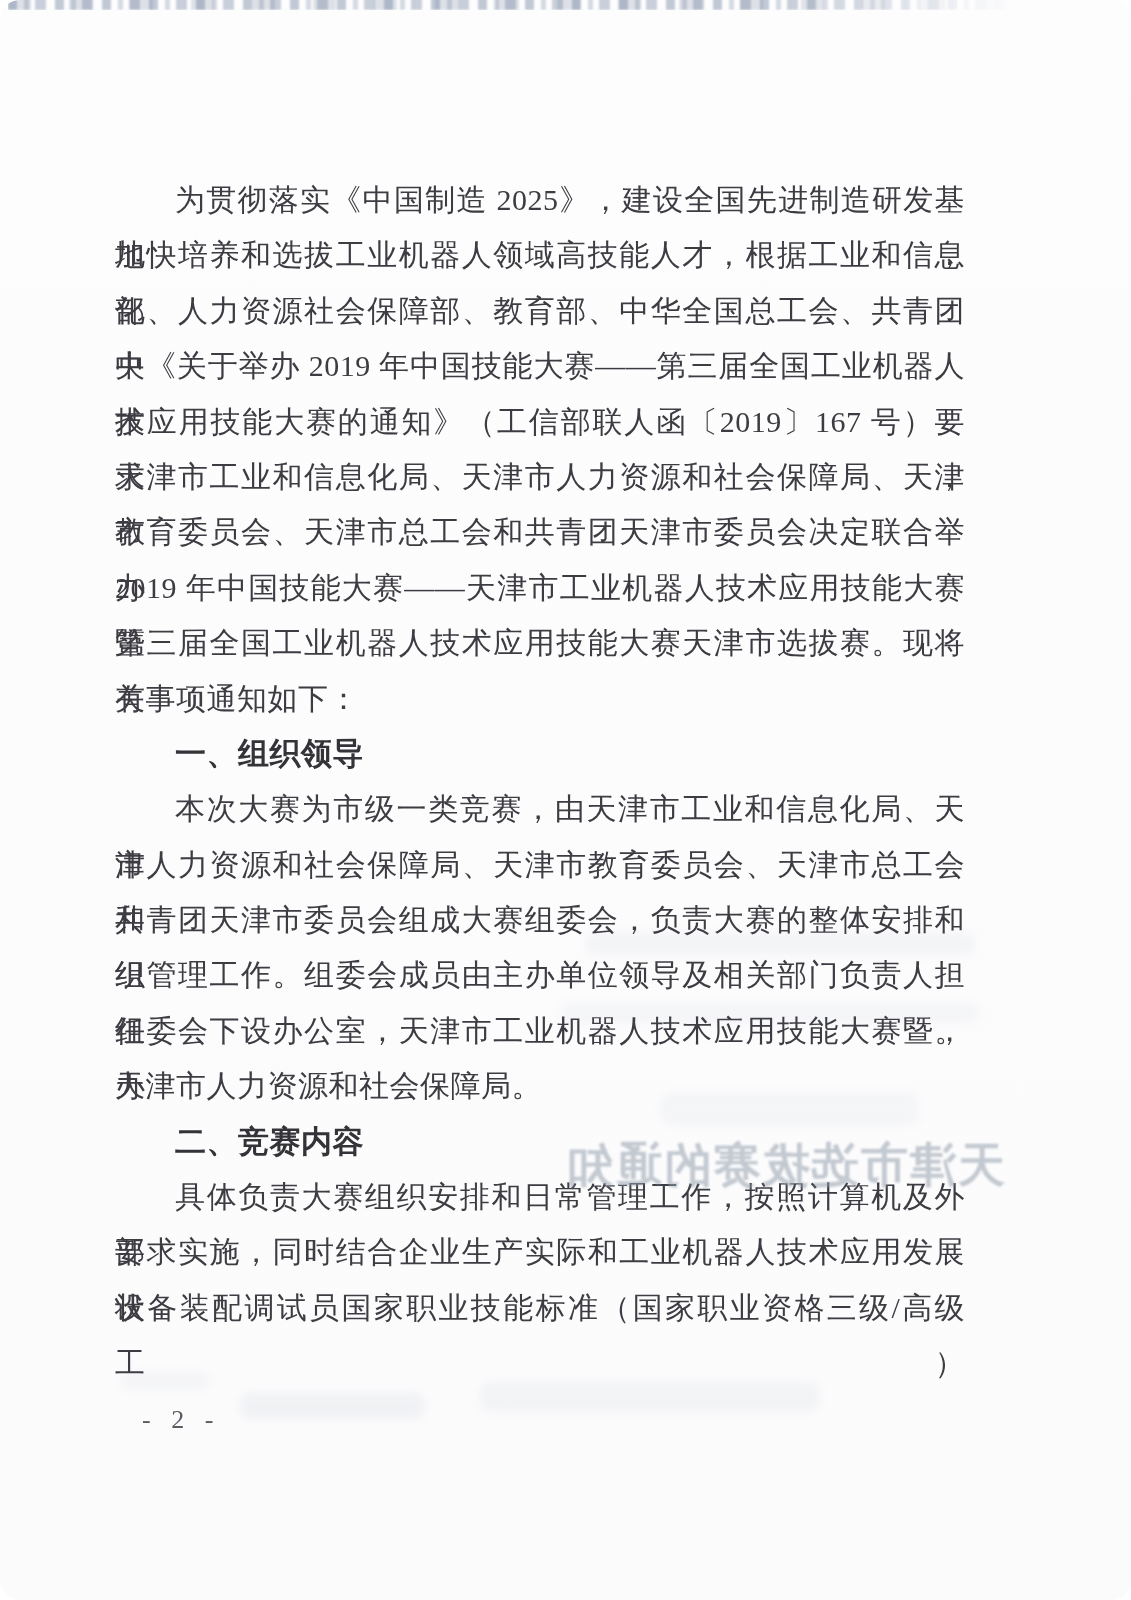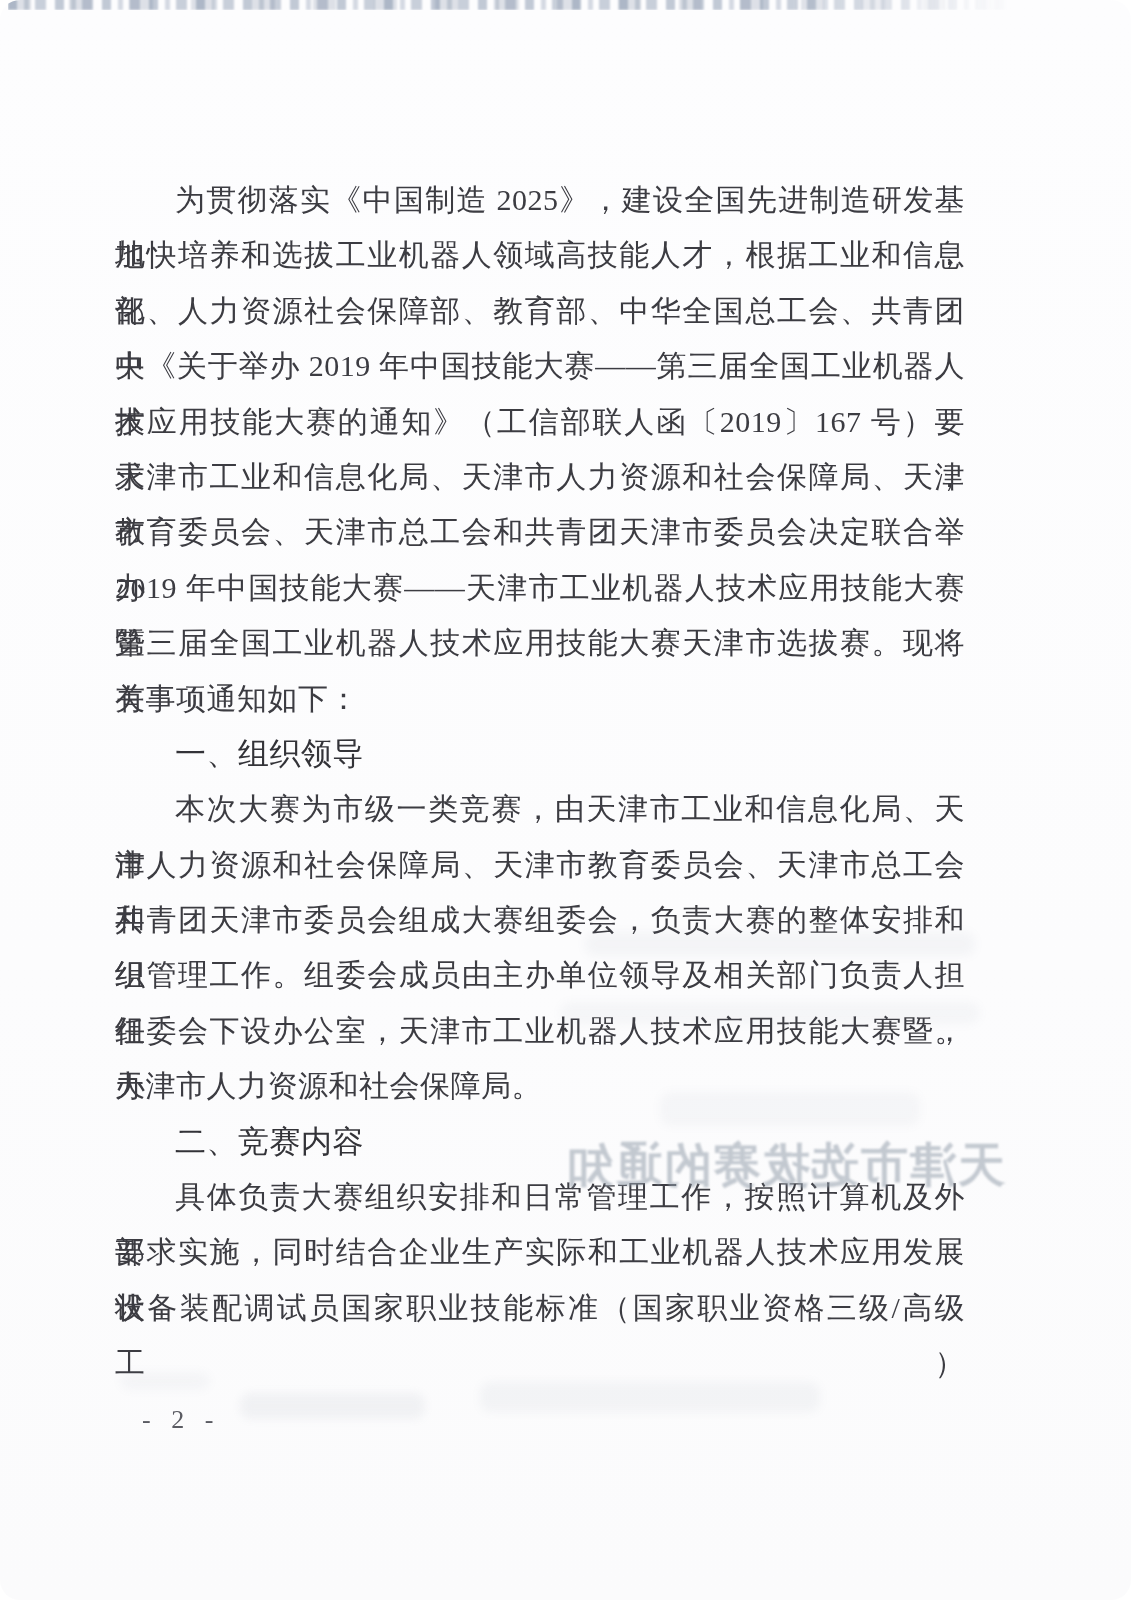--- a/index.html
+++ b/index.html
@@ -61,21 +61,21 @@
   }
   .ln.short {
     text-align: left;
     text-align-last: left;
   }
   .ln.indent {
     text-indent: 60px;
   }
   .ln.heading {
     font-family: "Liberation Sans", "DejaVu Sans", sans-serif;
-    font-weight: normal;
+    font-weight: bold;
     font-size: 31px;
     color: #333338;
     text-align: left;
     text-align-last: left;
     text-indent: 60px;
   }
 
   
   .bleed-title {
     position: absolute;

